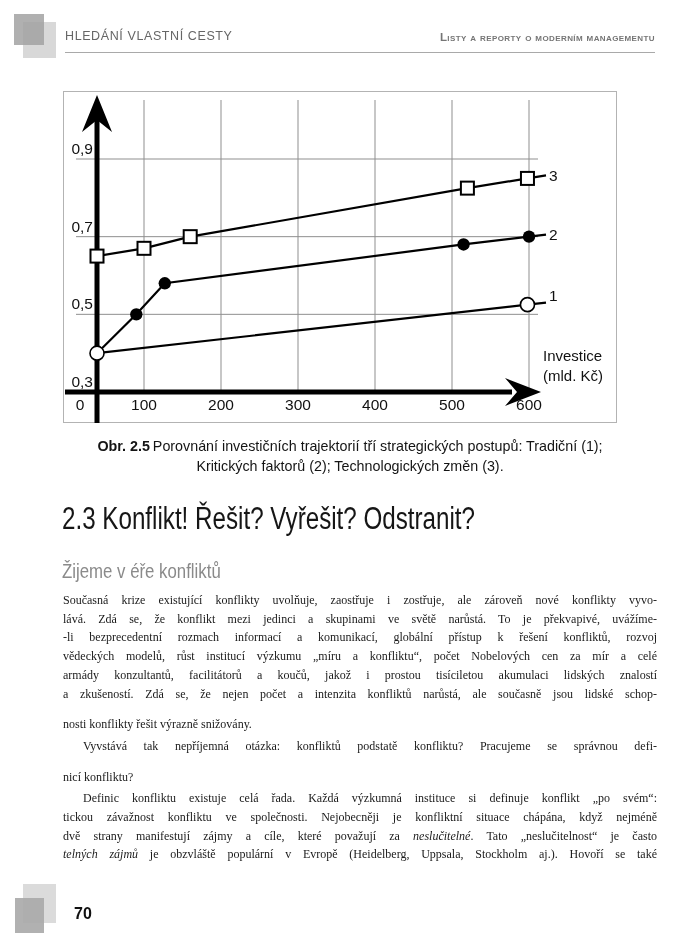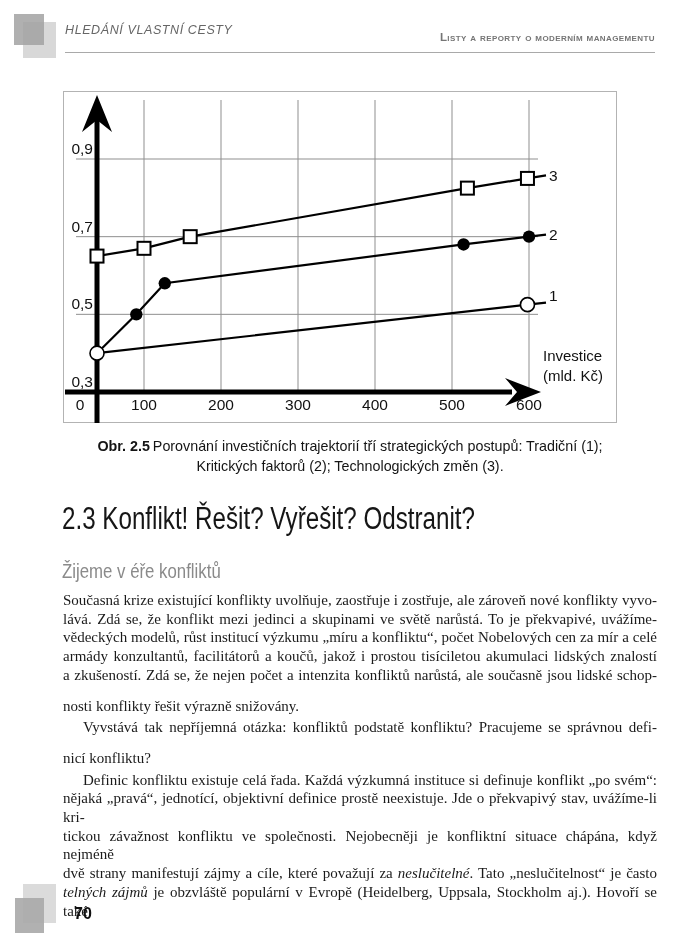--- a/index.html
+++ b/index.html
@@ -3,21 +3,21 @@
 <meta charset="utf-8">
 <style>
   html,body{margin:0;padding:0;background:#fff;}
   .page{position:relative;width:700px;height:942px;background:#fff;overflow:hidden;
         font-family:"Liberation Sans",sans-serif;color:#161616;}
 
   
   .sq{position:absolute;}
   .hdr-sq-light{left:23px;top:22px;width:33px;height:36px;background:#d8d8d8;}
   .hdr-sq-dark{left:14px;top:14px;width:30px;height:31px;background:#a2a2a2;opacity:.85;}
-  .hdr-left{position:absolute;left:65px;top:23px;font-size:12.5px;letter-spacing:.6px;color:#666;font-style:italic;}
+  .hdr-left{position:absolute;left:65px;top:29px;font-size:12.5px;letter-spacing:.6px;color:#666;}
   .hdr-right{position:absolute;right:45px;top:31px;font-size:11.5px;letter-spacing:.4px;color:#757575;
              font-variant:small-caps;font-weight:bold;}
   .hdr-rule{position:absolute;left:65px;top:52px;width:590px;height:1px;background:#a9a9a9;}
 
   
   .chart-wrap{position:absolute;left:63px;top:91px;width:554px;height:332px;}
   .chart-wrap svg{display:block;}
 
   
   .caption{position:absolute;left:53px;top:437px;width:594px;text-align:center;
@@ -25,21 +25,21 @@
   .cap-bold{font-weight:bold;margin-right:3px;}
 
   
   .sec-heading{position:absolute;left:62px;top:501px;font-size:31px;font-weight:400;color:#161616;
                white-space:nowrap;transform:scaleX(.78);transform-origin:0 0;letter-spacing:0;}
   .sub-heading{position:absolute;left:62px;top:559px;font-size:21px;font-weight:400;color:#8a8a8a;
                white-space:nowrap;transform:scaleX(.80);transform-origin:0 0;}
 
   
   .body-text{position:absolute;left:63px;top:591px;width:594px;
-             font-family:"Liberation Serif",serif;font-size:15px;line-height:18.7px;color:#1a1a1a;}
+             font-family:"Liberation Serif",serif;font-size:12px;line-height:18.7px;color:#1a1a1a;}
   .para + .para{margin-top:3px;}
   .line{text-align:justify;text-align-last:justify;}
   .line.left{text-align-last:left;margin-top:12px;}
   .para.indent .line:first-child{text-indent:20px;}
   .line em{font-style:italic;}
 
   
   .ftr-sq-light{left:23px;top:884px;width:33px;height:39px;background:#dbdbdb;}
   .ftr-sq-dark{left:15px;top:898px;width:29px;height:35px;background:#aaa;opacity:.92;}
   .page-number{position:absolute;left:74px;top:905px;font-size:16px;font-weight:bold;color:#111;}
@@ -109,32 +109,32 @@
     <span>Kritických faktorů (2); Technologických změn (3).</span>
   </div>
 
   <h2 class="sec-heading" style="margin:0">2.3 Konflikt! Řešit? Vyřešit? Odstranit?</h2>
   <h3 class="sub-heading" style="margin:0">Žijeme v éře konfliktů</h3>
 
   <div class="body-text" id="body-text">
       <div class="para">
         <div class="line"><span>Současná krize existující konflikty uvolňuje, zaostřuje i zostřuje, ale zároveň nové konflikty vyvo-</span></div>
         <div class="line"><span>lává. Zdá se, že konflikt mezi jedinci a skupinami ve světě narůstá. To je překvapivé, uvážíme-</span></div>
+        <div class="line"><span>-li bezprecedentní rozmach informací a komunikací, globální přístup k řešení konfliktů, rozvoj</span></div>
         <div class="line"><span>vědeckých modelů, růst institucí výzkumu „míru a konfliktu“, počet Nobelových cen za mír a celé</span></div>
         <div class="line"><span>armády konzultantů, facilitátorů a koučů, jakož i prostou tisíciletou akumulaci lidských znalostí</span></div>
         <div class="line"><span>a zkušeností. Zdá se, že nejen počet a intenzita konfliktů narůstá, ale současně jsou lidské schop-</span></div>
         <div class="line left"><span>nosti konflikty řešit výrazně snižovány.</span></div>
       </div>
       <div class="para indent">
         <div class="line"><span>Vyvstává tak nepříjemná otázka: konfliktů podstatě konfliktu? Pracujeme se správnou defi-</span></div>
         <div class="line left"><span>nicí konfliktu?</span></div>
       </div>
       <div class="para indent">
         <div class="line"><span>Definic konfliktu existuje celá řada. Každá výzkumná instituce si definuje konflikt „po svém“:</span></div>
-        <div class="line"><span>nějaká „pravá“, jednotící, objektivní definice prostě neexistuje. Jde o překvapivý stav, uvážíme-li kri-</span></div>
         <div class="line"><span>tickou závažnost konfliktu ve společnosti. Nejobecněji je konfliktní situace chápána, když nejméně</span></div>
         <div class="line"><span>dvě strany manifestují zájmy a cíle, které považují za </span><em>neslučitelné</em><span>. Tato „neslučitelnost“ je často</span></div>
         <div class="line"><em>telných zájmů</em><span> je obzvláště populární v Evropě (Heidelberg, Uppsala, Stockholm aj.). Hovoří se také</span></div>
       </div>
     </div>
 
   <div class="sq ftr-sq-light"></div>
   <div class="sq ftr-sq-dark"></div>
   <div class="page-number">70</div>
 

